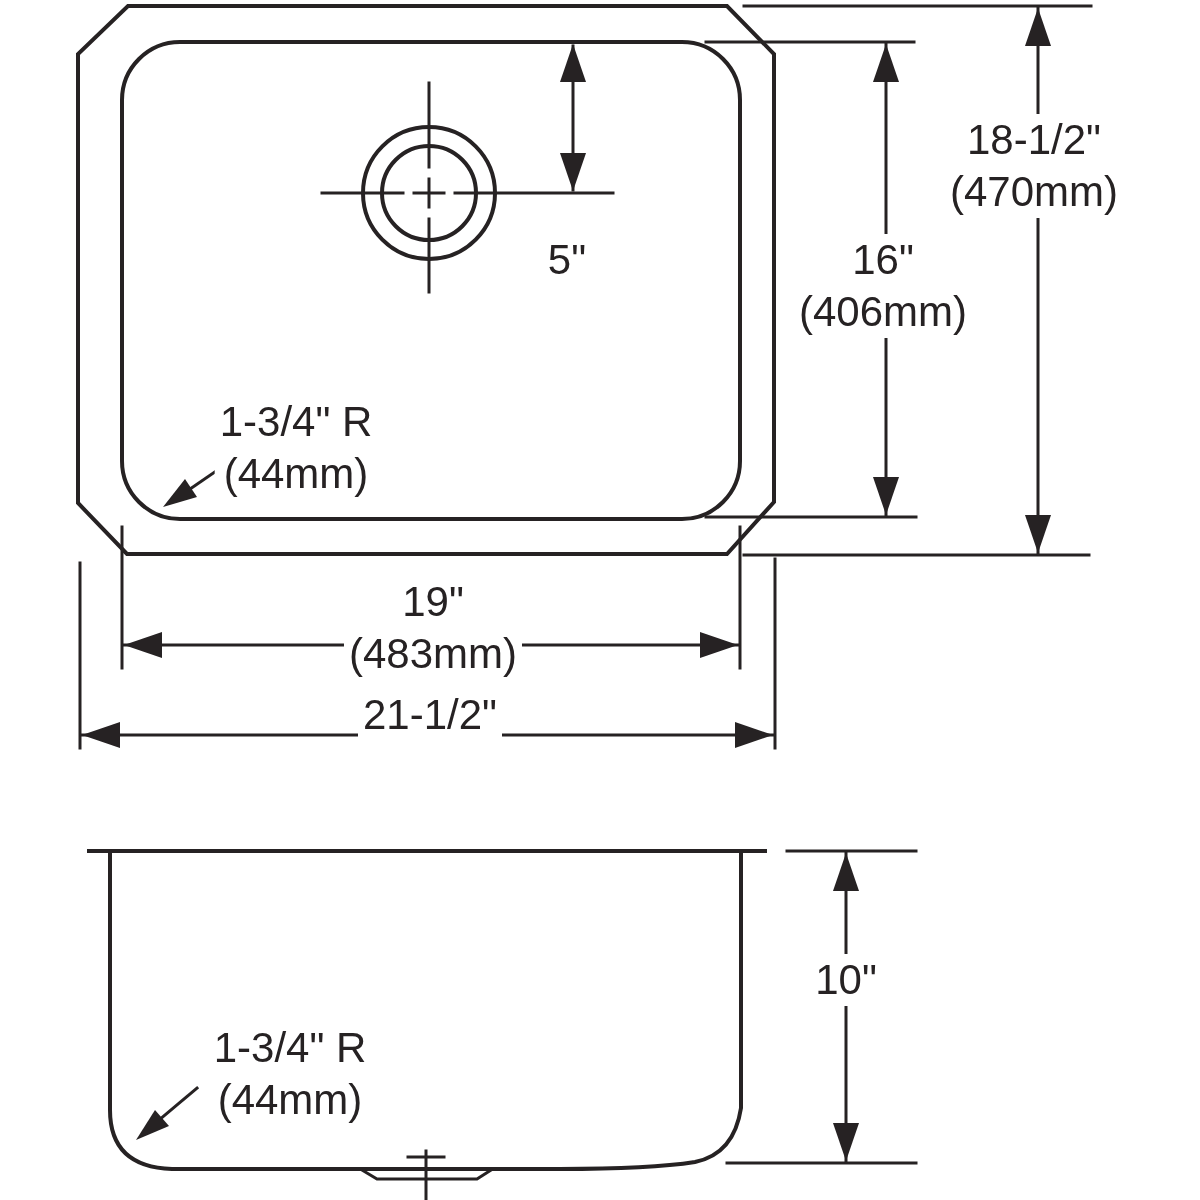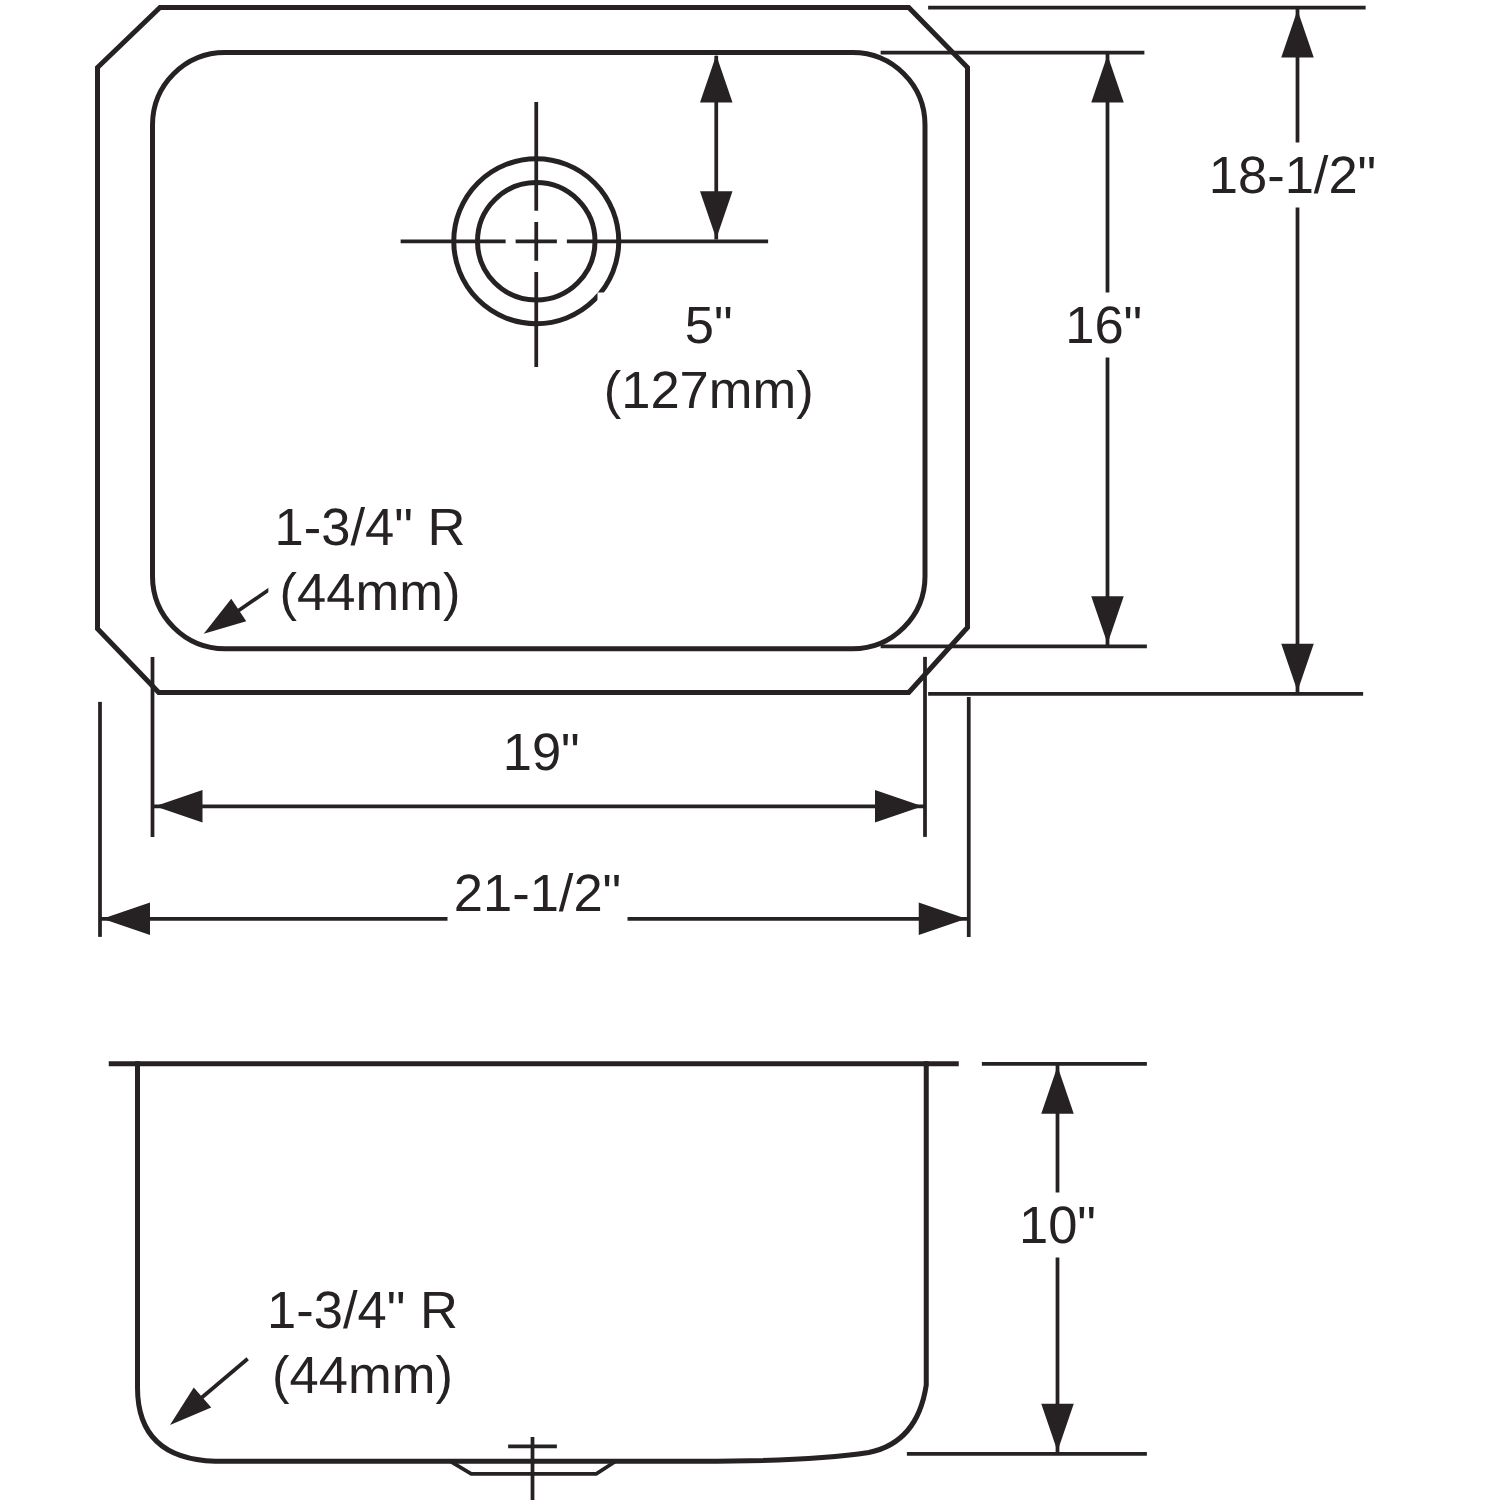--- a/index.html
+++ b/index.html
@@ -94,38 +94,40 @@
         <line x1="727" y1="1163" x2="916" y2="1163"></line>
         <line x1="846" y1="853" x2="846" y2="1161"></line>
         <polygon fill="#262223" stroke="none" points="846,853 833,891 859,891"></polygon>
         <polygon fill="#262223" stroke="none" points="846,1161 833,1123 859,1123"></polygon>
       </g>
     </g>
   </svg>
 
   <div class="dim-label" style="left:567px;top:234px;">
     <div>5"</div>
-    <div>(127mm)</div>
   </div>
 
   <div class="dim-label" style="left:883px;top:234px;">
     <div>16"</div>
+    <div>(406mm)</div>
   </div>
 
   <div class="dim-label" style="left:1034px;top:114px;">
     <div>18-1/2"</div>
+    <div>(470mm)</div>
   </div>
 
   <div class="dim-label" style="left:296px;top:396px;">
     <div>1-3/4" R</div>
     <div>(44mm)</div>
   </div>
 
   <div class="dim-label" style="left:433px;top:576px;">
     <div>19"</div>
+    <div>(483mm)</div>
   </div>
 
   <div class="dim-label" style="left:430px;top:689px;">
     <div>21-1/2"</div>
   </div>
 
   <div class="dim-label" style="left:290px;top:1022px;">
     <div>1-3/4" R</div>
     <div>(44mm)</div>
   </div>

